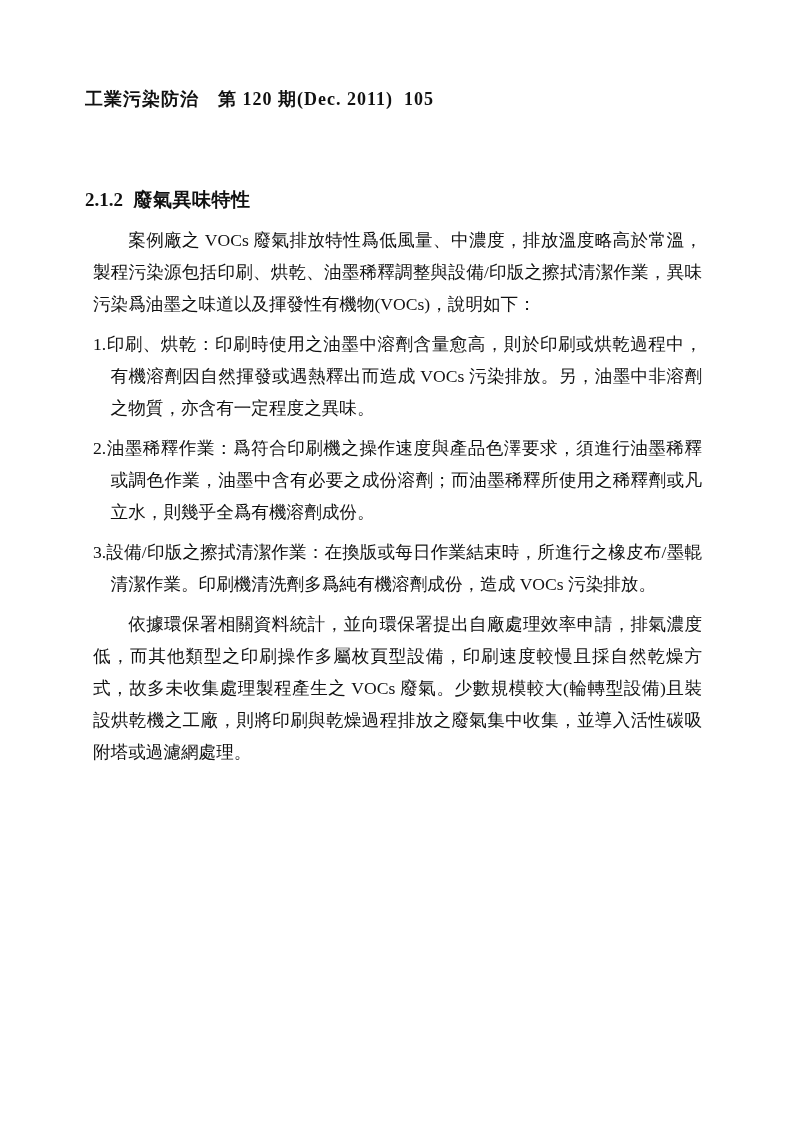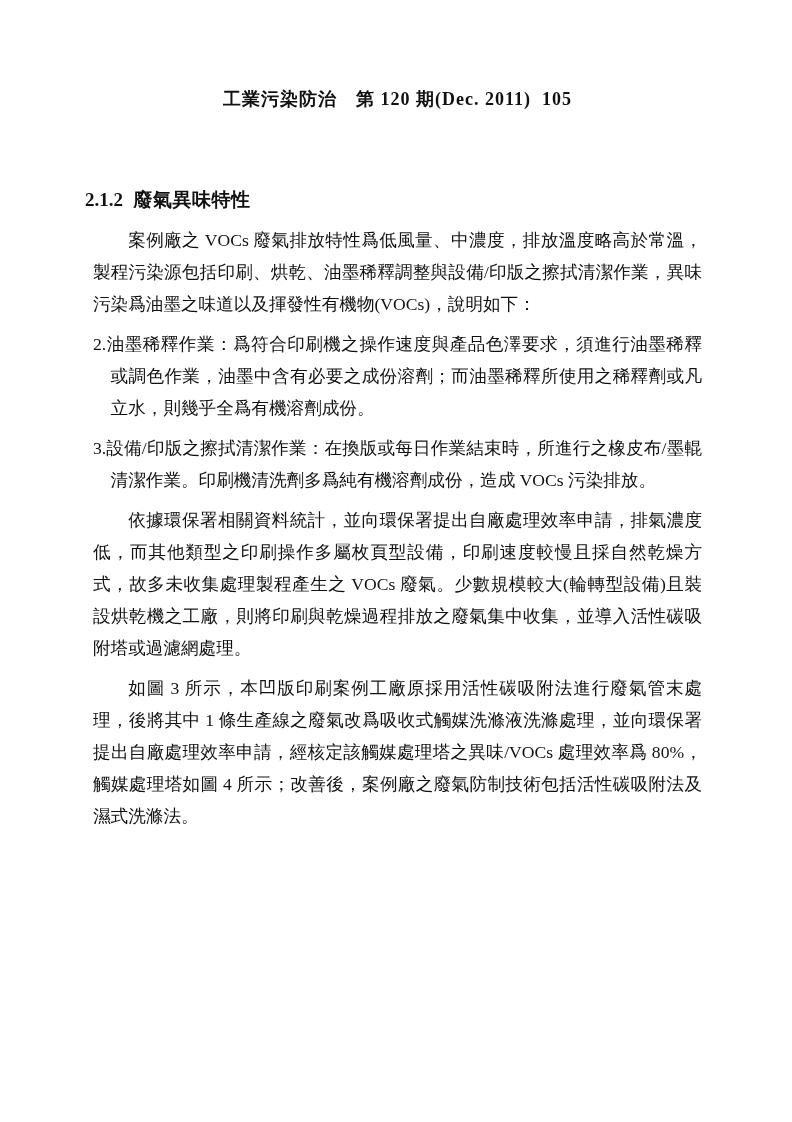--- a/index.html
+++ b/index.html
@@ -16,21 +16,21 @@
     font-family: "Liberation Serif", "DejaVu Serif", serif;
     color: #111111;
   }
   .content {
     position: absolute;
     left: 85px;
     top: 88px;
     width: 625px;
   }
   .running-header {
-    text-align: center;
+    text-align: left;
     font-weight: bold;
     font-size: 18px;
     line-height: 22px;
     letter-spacing: 1px;
     white-space: pre;
   }
   h2.section-heading {
     font-size: 19px;
     font-weight: bold;
     line-height: 32px;
@@ -59,26 +59,26 @@
     <div class="running-header">工業污染防治　第 120 期(Dec. 2011)  105</div>
 
     <section>
       <h2 class="section-heading first-heading">
         <span class="h-num">2.1.2</span><span class="h-title">廢氣異味特性</span>
       </h2>
 
       <p class="body-par indent-2em">案例廠之 VOCs 廢氣排放特性爲低風量、中濃度，排放溫度略高於常溫，製程污染源包括印刷、烘乾、油墨稀釋調整與設備/印版之擦拭清潔作業，異味污染爲油墨之味道以及揮發性有機物(VOCs)，說明如下：</p>
 
       <div>
+        <p class="body-par list-item">1.印刷、烘乾：印刷時使用之油墨中溶劑含量愈高，則於印刷或烘乾過程中，有機溶劑因自然揮發或遇熱釋出而造成 VOCs 污染排放。另，油墨中非溶劑之物質，亦含有一定程度之異味。</p>
         <p class="body-par list-item">2.油墨稀釋作業：爲符合印刷機之操作速度與產品色澤要求，須進行油墨稀釋或調色作業，油墨中含有必要之成份溶劑；而油墨稀釋所使用之稀釋劑或凡立水，則幾乎全爲有機溶劑成份。</p>
         <p class="body-par list-item">3.設備/印版之擦拭清潔作業：在換版或每日作業結束時，所進行之橡皮布/墨輥清潔作業。印刷機清洗劑多爲純有機溶劑成份，造成 VOCs 污染排放。</p>
       </div>
     </section>
 
     <section>
 
       <p class="body-par indent-2em">依據環保署相關資料統計，並向環保署提出自廠處理效率申請，排氣濃度低，而其他類型之印刷操作多屬枚頁型設備，印刷速度較慢且採自然乾燥方式，故多未收集處理製程產生之 VOCs 廢氣。少數規模較大(輪轉型設備)且裝設烘乾機之工廠，則將印刷與乾燥過程排放之廢氣集中收集，並導入活性碳吸附塔或過濾網處理。</p>
 
-      <p class="body-par indent-2em">如圖 3 所示，本凹版印刷案例工廠原採用活性碳吸附法進行廢氣管末處理，後將其中 1 條生產線之廢氣改爲吸收式觸媒洗滌液洗滌處理，並向環保署提出自廠處理效率申請，經核定該觸媒處理塔之異味/VOCs 處理效率爲 80%，觸媒處理塔如圖 4 所示；改善後，案例廠之廢氣防制技術包括活性碳吸附法及濕式洗滌法。</p>
     </section>
 
   </div>
 </div>
 
 </body></html>

